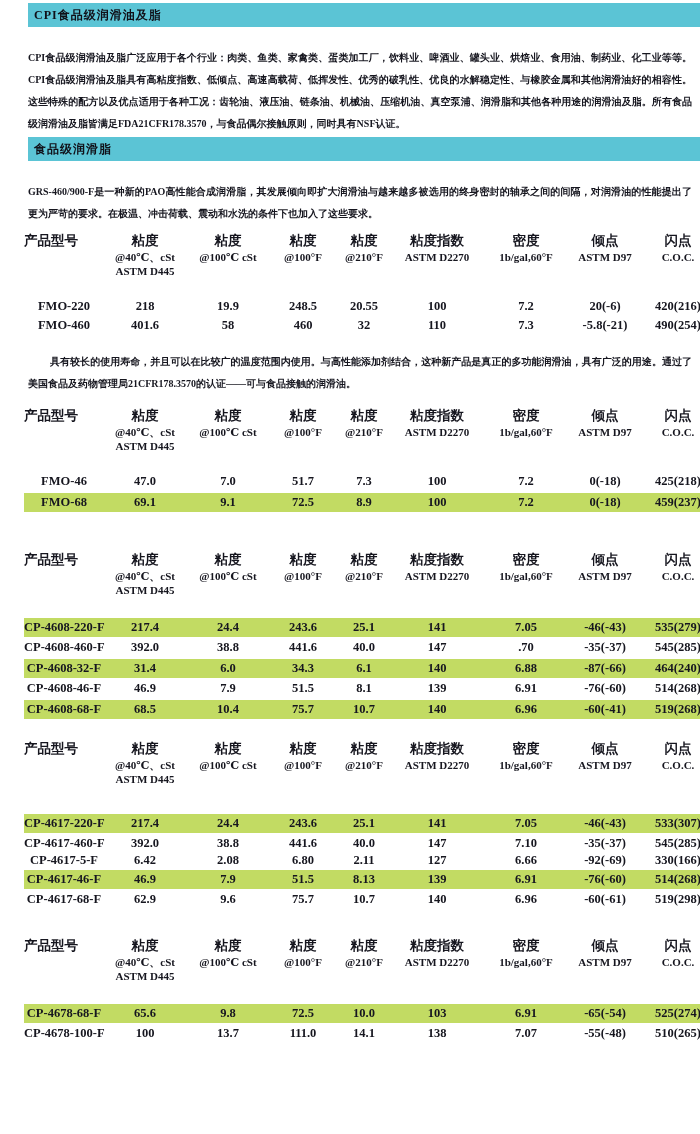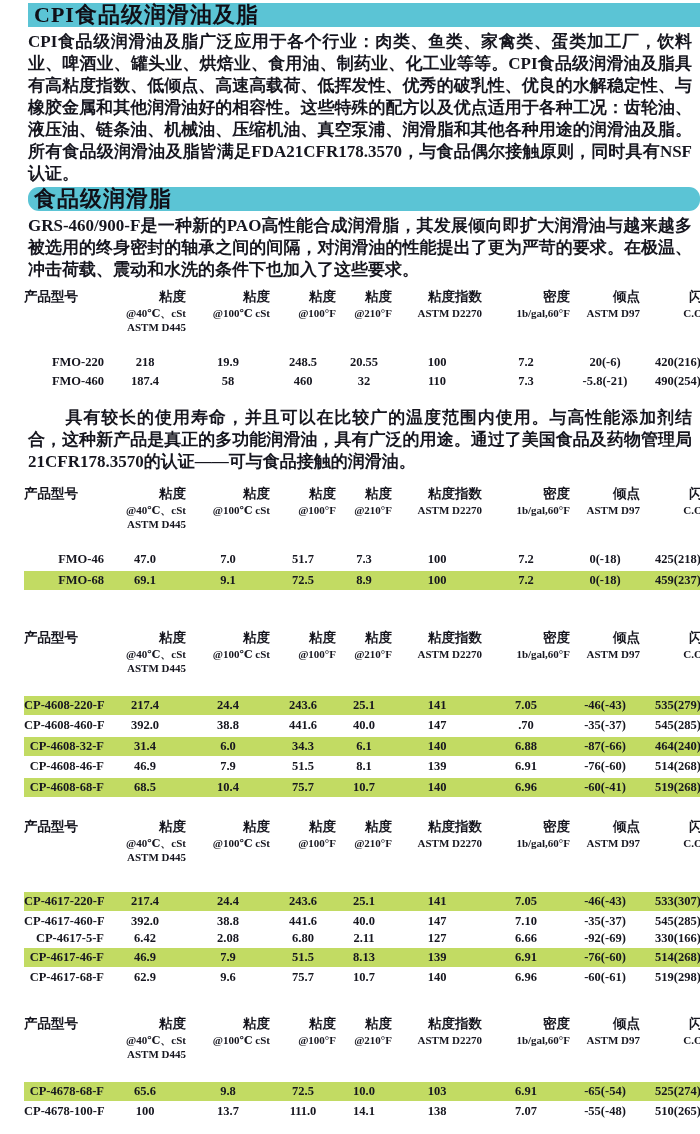--- a/index.html
+++ b/index.html
@@ -5,39 +5,39 @@
   html,body { margin:0; padding:0; }
   body {
     width:700px; min-height:1134px; background:#ffffff;
     font-family:"Liberation Serif","DejaVu Serif",serif;
     font-weight:bold; color:#16161f;
     -webkit-font-smoothing:antialiased;
   }
   .bar {
     margin:3px 0 0 28px; background:#5bc4d5;
     height:24px; line-height:24px; padding-left:6px;
-    font-size:22px; letter-spacing:1px; color:#101018;
+    font-size:12px; letter-spacing:1px; color:#101018;
   }
-  .bar2 { margin-top:2px;border-radius:11px; }
+  .bar2 { margin-top:2px; }
   .para {
-    margin:4px 8px 0 28px; font-size:17px; line-height:22px;
+    margin:20px 8px 0 28px; font-size:10px; line-height:22px;
     text-align:justify; word-break:break-all;
   }
   .para.indent { text-indent:2.2em; margin-top:16px; }
   table.spec {
     border-collapse:collapse; table-layout:fixed;
     margin-left:24px; width:692px;
   }
   th, td { padding:0; font-weight:bold; }
-  th { vertical-align:top; text-align:right; padding-top:2px; }
+  th { vertical-align:top; text-align:center; padding-top:2px; }
   th:first-child { text-align:left; }
   .h1 { font-size:13.5px; line-height:18px; }
   .h2 { font-size:11px; line-height:14px; }
   td { font-size:12.5px; text-align:center; height:19px; }
-  td:first-child { text-align:right; white-space:nowrap; overflow:visible; }
+  td:first-child { text-align:center; white-space:nowrap; overflow:visible; }
   tr.hl td { background:#c2db63; border-top:2px solid #fff; border-bottom:1px solid #fff; }
   tr.tight td { height:15px; }
   tr.spacer td { background:none !important; border:none !important; }
   .t1 { margin-top:5px; }
   .t2 { margin-top:10px; }
   .t3 { margin-top:36px; }
   .t4 { margin-top:18px; }
   .t5 { margin-top:26px; }
 </style>
 </head>
@@ -119,21 +119,21 @@
           <td>19.9</td>
           <td>248.5</td>
           <td>20.55</td>
           <td>100</td>
           <td>7.2</td>
           <td>20(-6)</td>
           <td>420(216)</td>
         </tr>
         <tr>
           <td>FMO-460</td>
-          <td>187.4</td>
+          <td>401.6</td>
           <td>58</td>
           <td>460</td>
           <td>32</td>
           <td>110</td>
           <td>7.3</td>
           <td>-5.8(-21)</td>
           <td>490(254)</td>
         </tr>
       </tbody>
     </table>

